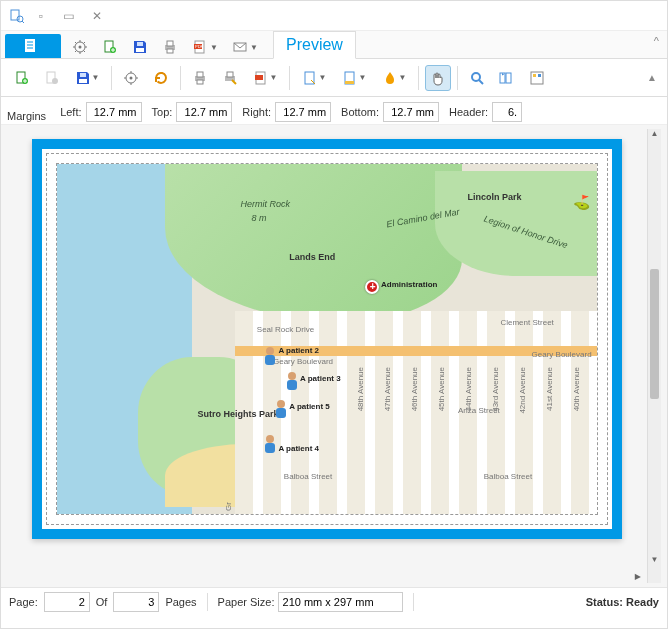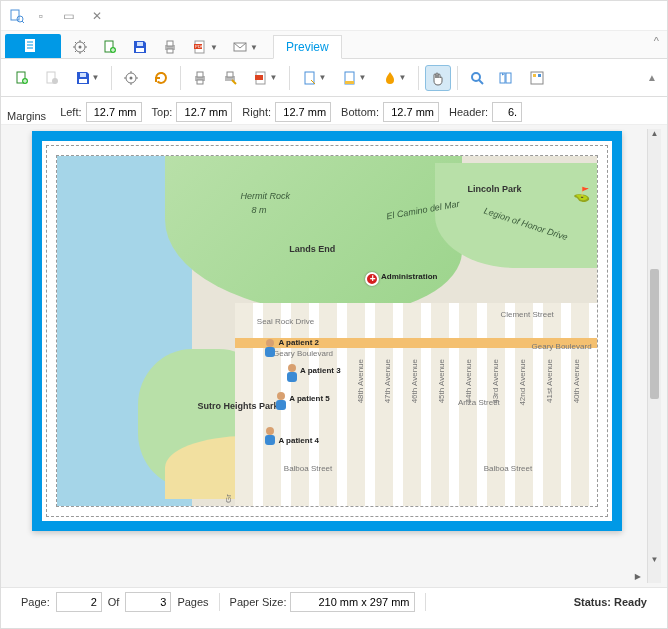--- a/index.html
+++ b/index.html
@@ -11,21 +11,21 @@
   .titlebar .title { flex: 1; text-align: center; color: #0099e6; font-size: 14px; font-weight: 400; }
   .titlebar .win-controls { display: flex; gap: 12px; color: #888; font-size: 12px; }
   .titlebar .win-controls span { cursor: pointer; width: 16px; text-align: center; }
   
   
   .ribbon-tabs { height: 28px; display: flex; align-items: flex-end; border-bottom: 1px solid #ddd; background: #fafafa; padding-left: 4px; position: relative; }
   .rtab-icon { width: 56px; height: 24px; background: #0099e6; display: flex; align-items: center; justify-content: center; margin-right: 4px; border-top-left-radius: 2px; border-top-right-radius: 2px; }
   .rtab-tool { width: 26px; height: 22px; display: flex; align-items: center; justify-content: center; margin: 0 2px; cursor: pointer; }
   .rtab-tool.dd { width: 36px; }
   .rtab-tool .caret { font-size: 8px; color: #666; margin-left: 2px; }
-  .rtab-preview { padding: 4px 12px; color: #0099e6; border: 1px solid #ddd; border-bottom: 1px solid #fff; margin-left: 8px; background: #fff; font-size: 12px; position: relative; top: 1px; }
+  .rtab-preview { padding: 4px 12px; color: #0099e6; border: 1px solid #ddd; border-bottom: 1px solid #fff; margin-left: 8px; background: #fff; font-size: 16px; position: relative; top: 1px; }
   .rtab-right { position: absolute; right: 8px; top: 4px; font-size: 11px; color: #888; cursor: pointer; }
   
   
   .toolbar { height: 38px; display: flex; align-items: center; padding: 2px 6px; border-bottom: 1px solid #ddd; background: #fff; }
   .tool { width: 26px; height: 26px; display: flex; align-items: center; justify-content: center; margin: 0 2px; cursor: pointer; border: 1px solid transparent; border-radius: 3px; }
   .tool.disabled { opacity: 0.4; cursor: default; }
   .tool.dd { width: 36px; }
   .tool .caret { font-size: 8px; color: #666; margin-left: 1px; }
   .tool.active { background: #d5e9f6; border-color: #8bc0e2; }
   .sep { width: 1px; height: 24px; background: #ddd; margin: 0 4px; }
@@ -35,21 +35,21 @@
   .margins-row { height: 28px; display: flex; align-items: flex-end; padding: 2px 6px; border-bottom: 1px solid #eee; font-size: 11px; white-space: nowrap; overflow: hidden; }
   .margins-row label { margin-right: 4px; color: #333; }
   .margins-row .mgroup { display: flex; align-items: center; margin-right: 10px; }
   .margins-row input { width: 56px; height: 20px; border: 1px solid #ccc; font-size: 11px; padding: 0 4px; text-align: right; }
   .margins-row .first { margin-right: 14px; }
   .margins-row .hdr input { width: 30px; }
   
   
   .preview-container { height: 462px; background: #f5f5f5; position: relative; padding: 4px 6px; display: flex; }
   .preview-scroll { flex: 1; overflow: hidden; background: #f5f5f5; position: relative; }
-  .page-frame { margin: 2px auto; width: 590px; height: 400px; border: 10px solid #0099e6; background: #fff; position: relative; box-shadow: 0 2px 6px rgba(0,0,0,0.2); }
+  .page-frame { margin: 10px auto; width: 590px; height: 400px; border: 10px solid #0099e6; background: #fff; position: relative; box-shadow: 0 2px 6px rgba(0,0,0,0.2); }
   .page-inner { position: absolute; inset: 4px; border: 1px dashed #999; }
   .page-inner2 { position: absolute; inset: 14px; border: 1px dashed #999; overflow: hidden; }
   
   
   .map { position: absolute; inset: 0; }
   .water { position: absolute; left: 0; top: 0; width: 40%; height: 100%; background: #a5d5e8; }
   .land { position: absolute; left: 25%; top: 0; right: 0; bottom: 0; background: #e8e4d8; }
   .park1 { position: absolute; left: 20%; top: 0; width: 55%; height: 45%; background: linear-gradient(135deg,#b8e0a8,#9cd48c); border-radius: 0 0 40% 60%; }
   .park2 { position: absolute; left: 15%; top: 55%; width: 25%; height: 40%; background: #b8e0a8; border-radius: 40%; }
   .park3 { position: absolute; right: 0; top: 2%; width: 30%; height: 30%; background: #b8e0a8; border-radius: 0 0 0 50%; }
@@ -68,23 +68,23 @@
   .golf { position: absolute; right: 10px; top: 30px; width: 14px; height: 18px; color: #2a6e2a; font-size: 14px; }
   
   .vscroll { width: 14px; background: #eee; position: relative; border-left: 1px solid #ddd; }
   .vscroll .thumb { position: absolute; left: 2px; right: 2px; top: 140px; height: 130px; background: #c0c0c0; border-radius: 2px; }
   .vscroll .arr { position: absolute; left: 0; right: 0; height: 14px; text-align: center; font-size: 8px; color: #666; }
   .vscroll .arr.up { top: 0; }
   .vscroll .arr.dn { bottom: 14px; }
   .hscroll-arr { position: absolute; right: 6px; bottom: 2px; font-size: 8px; color: #666; }
 
   
-  .statusbar { height: 28px; display: flex; align-items: center; padding: 2px 20px; border-top: 1px solid #e5e5e5; font-size: 11px; gap: 6px; }
+  .statusbar { height: 28px; display: flex; align-items: center; padding: 2px 8px; border-top: 1px solid #e5e5e5; font-size: 11px; gap: 6px; }
   .statusbar input { width: 46px; height: 20px; border: 1px solid #ccc; font-size: 11px; padding: 0 4px; text-align: right; }
-  .statusbar .paper input { width: 125px; text-align: right; }
+  .statusbar .paper input { width: 125px; text-align: left; }
   .statusbar .status { margin-left: auto; font-weight: bold; }
   .sep2 { width: 1px; height: 18px; background: #ddd; margin: 0 4px; }
 
   
   .ico { width: 16px; height: 16px; display: block; }
 </style>
 </head>
 <body>
 
 <div class="titlebar">

